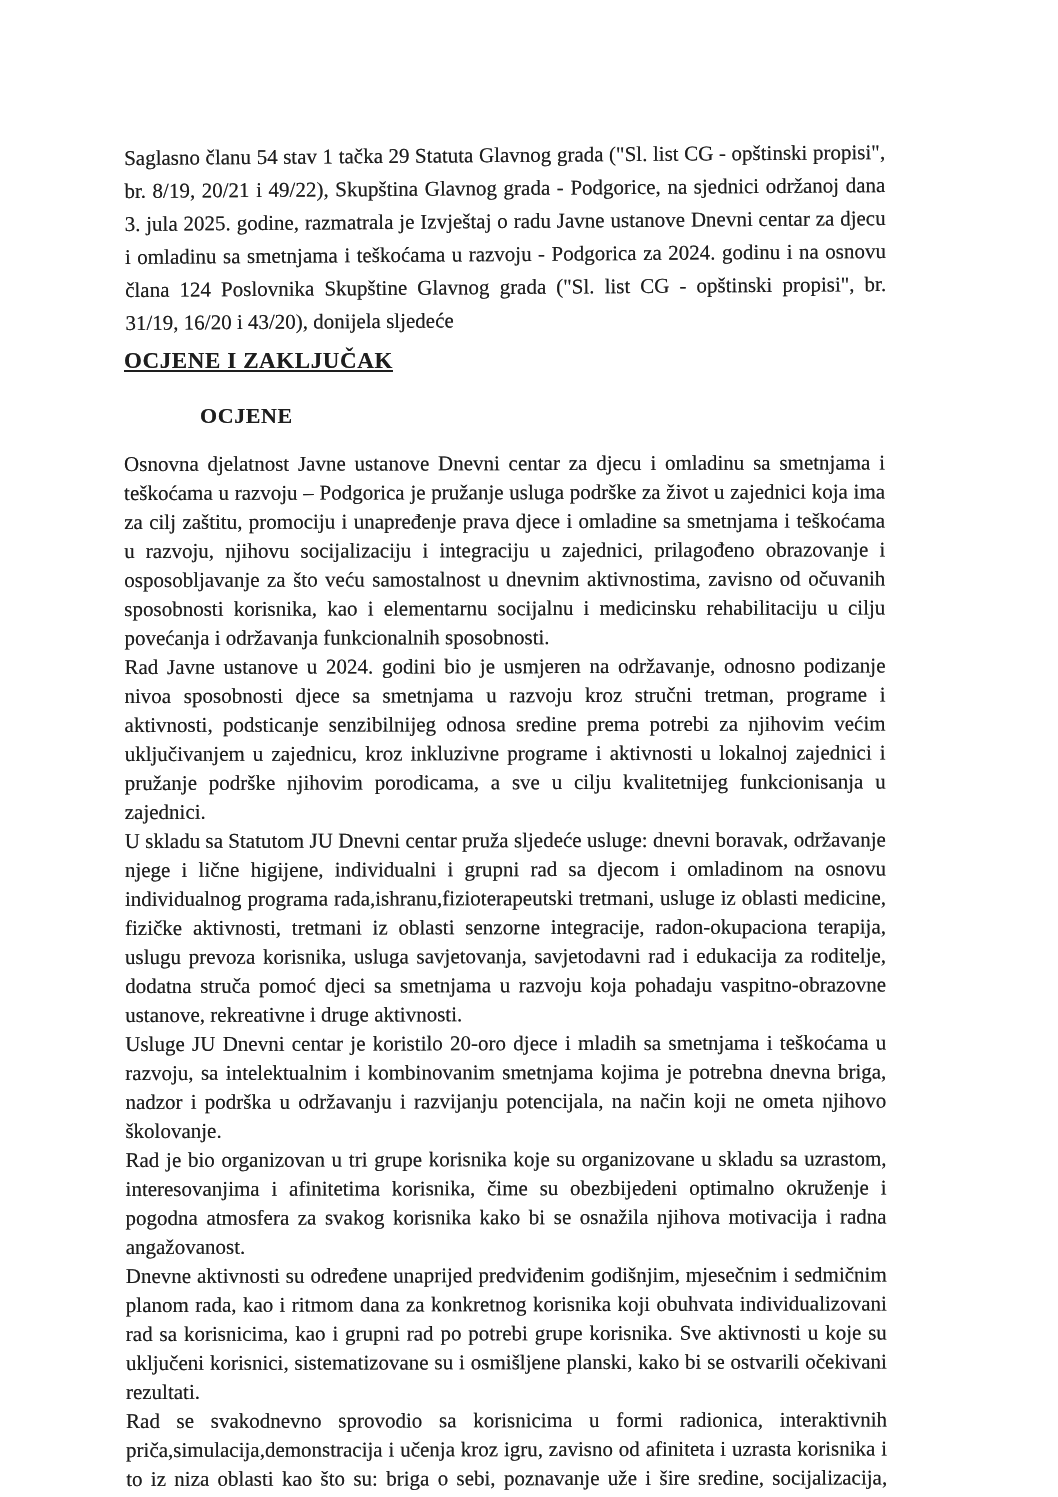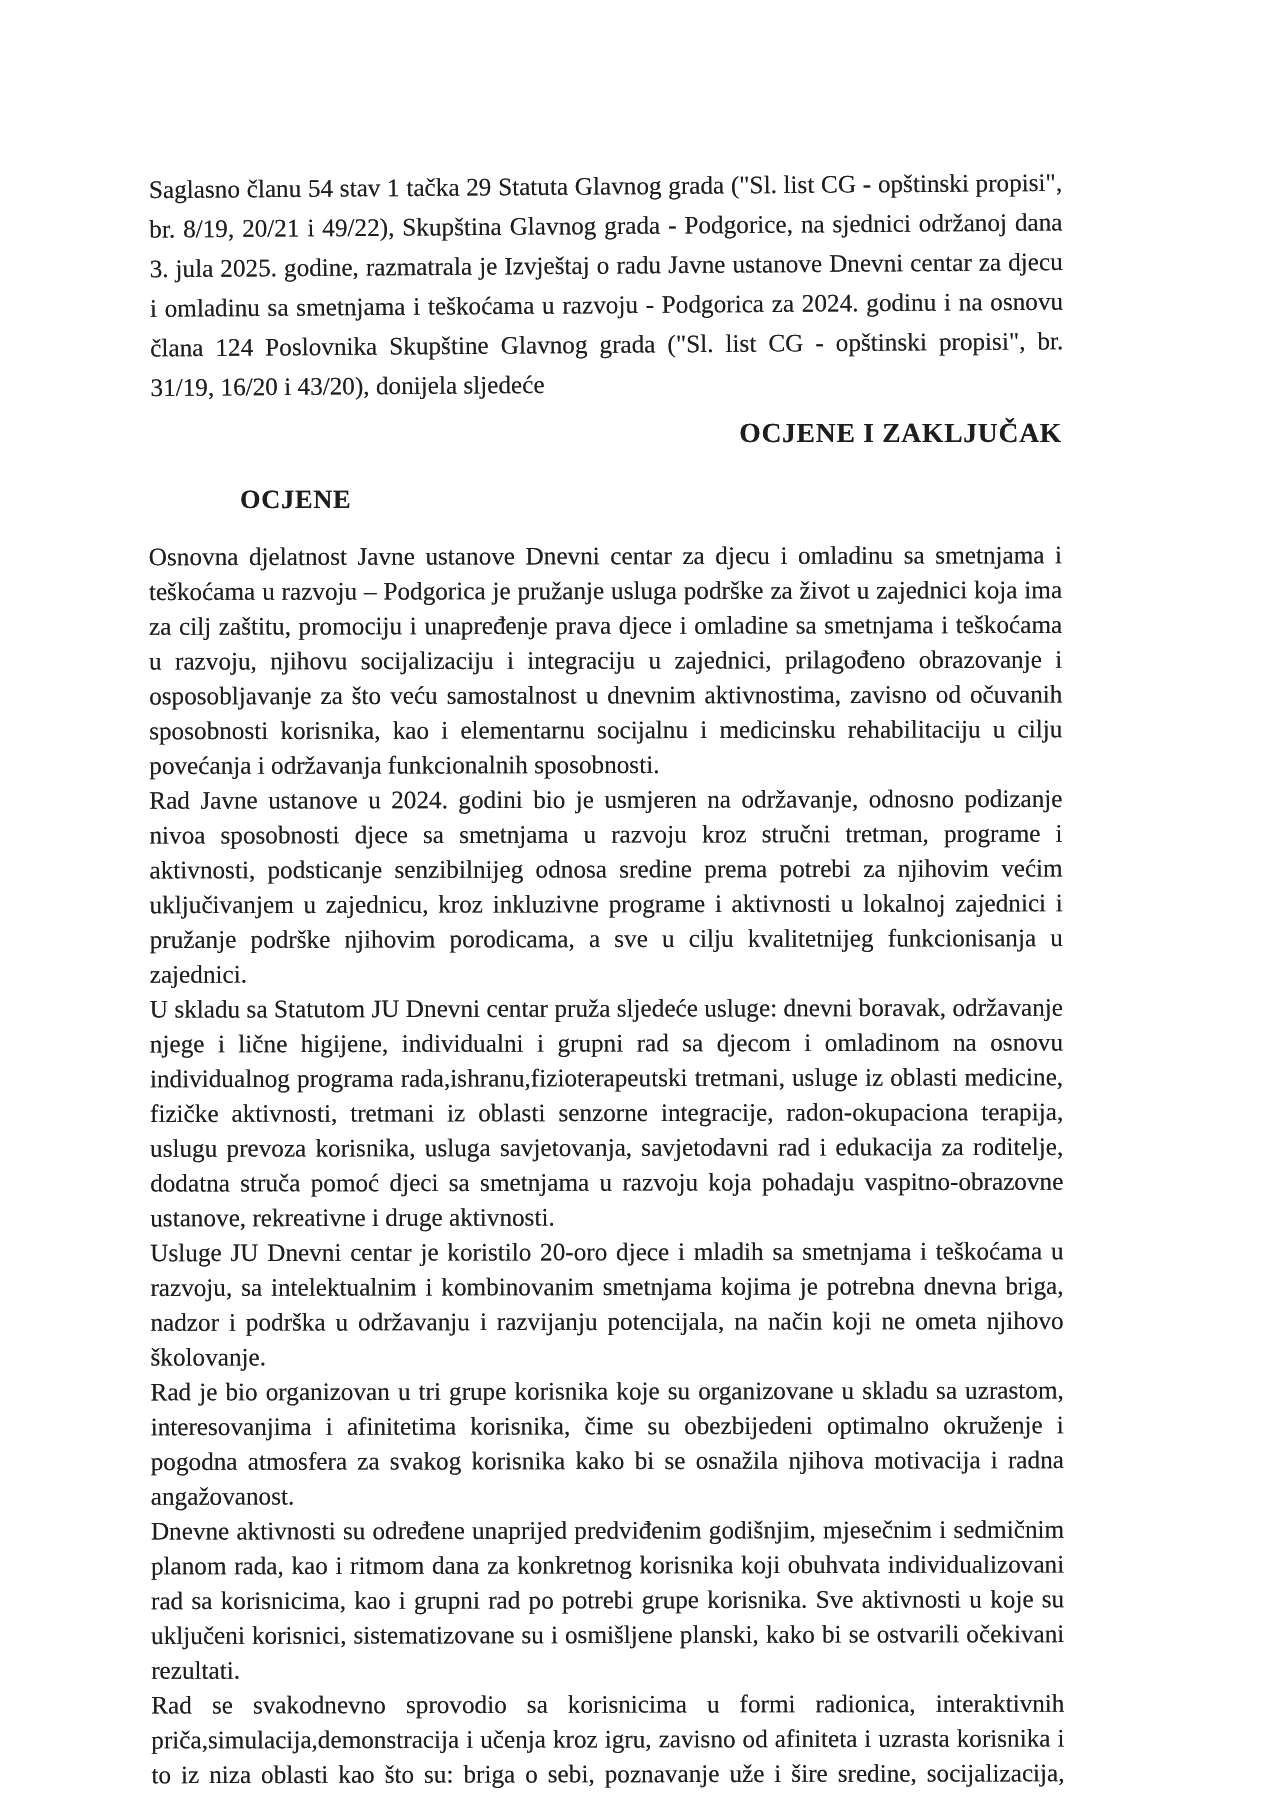--- a/index.html
+++ b/index.html
@@ -25,24 +25,25 @@
   .intro {
     margin: 0;
     font-size: 21px;
     line-height: 33px;
     text-align: justify;
     transform: rotate(-0.45deg);
     transform-origin: 0 0;
   }
   .title {
     margin: 8px 0 0 0;
-    text-align: right;
+    text-align: left;
     font-weight: bold;
     font-size: 23px;
     letter-spacing: 0.6px;
+    text-decoration: underline;
   }
   .section {
     margin: 29px 0 15px 0;
     padding-left: 76px;
     font-weight: bold;
     font-size: 22px;
     letter-spacing: 0.6px;
   }
   .bodytext {
     margin-top: 21px;

